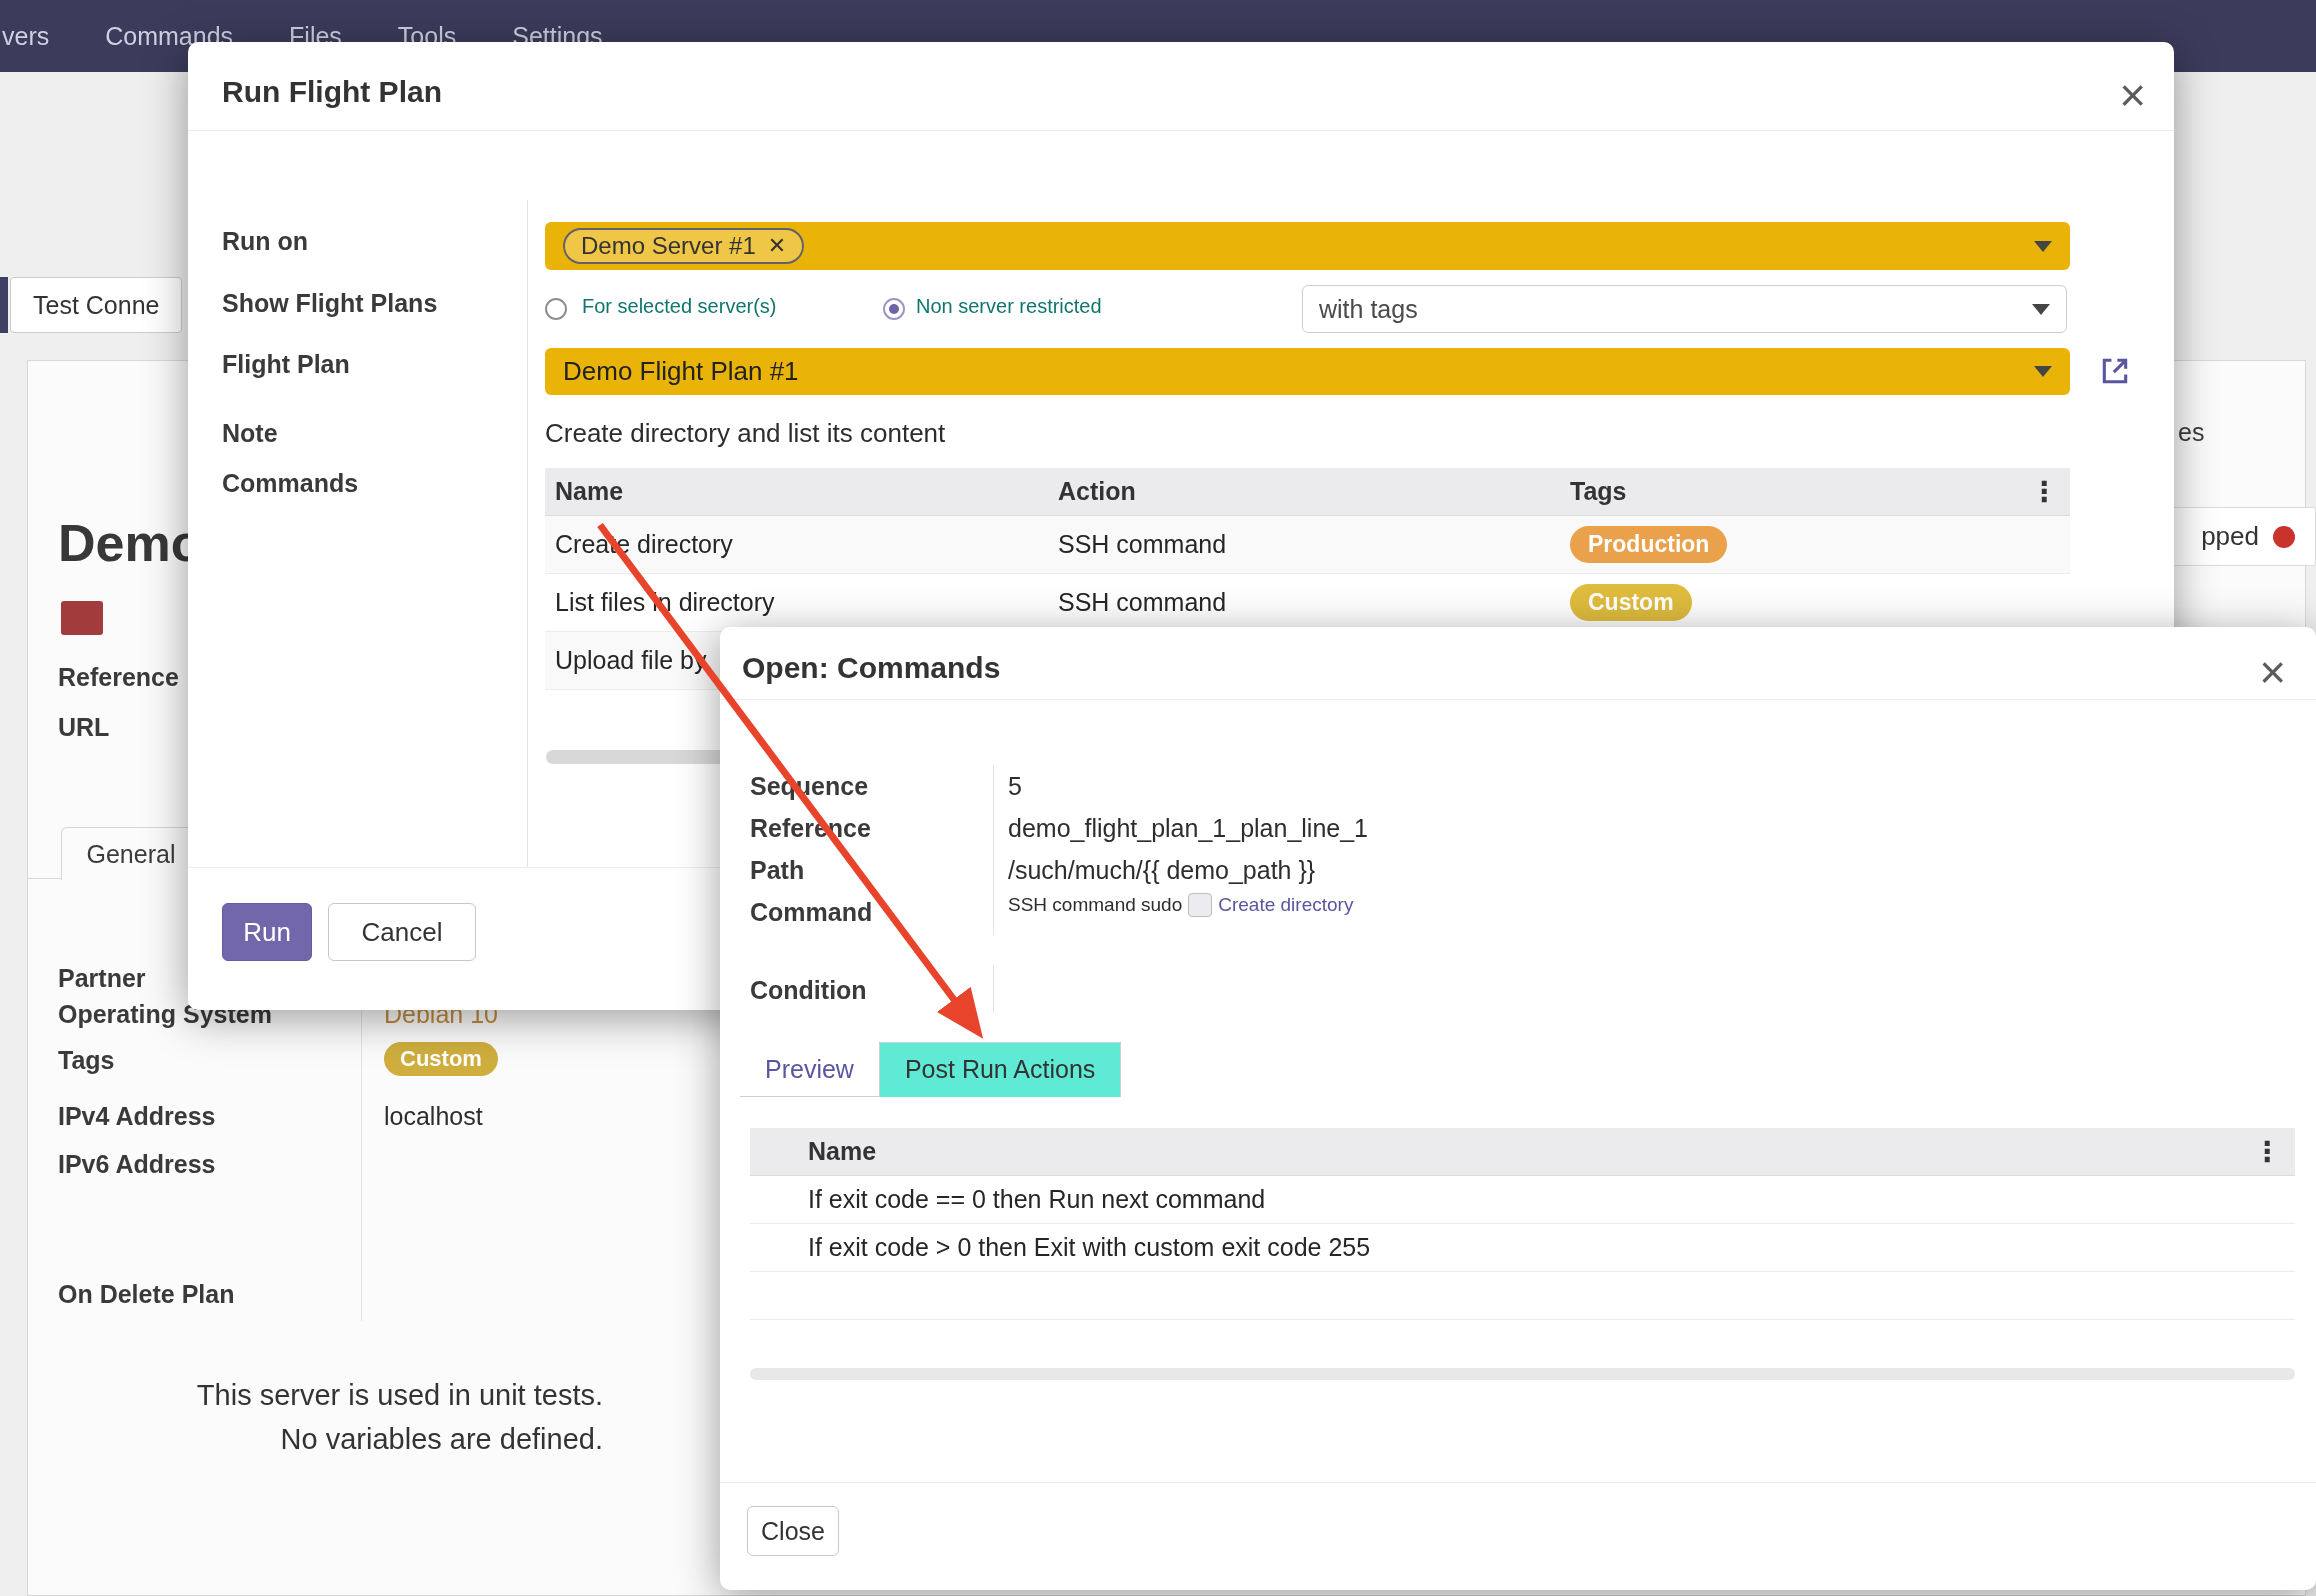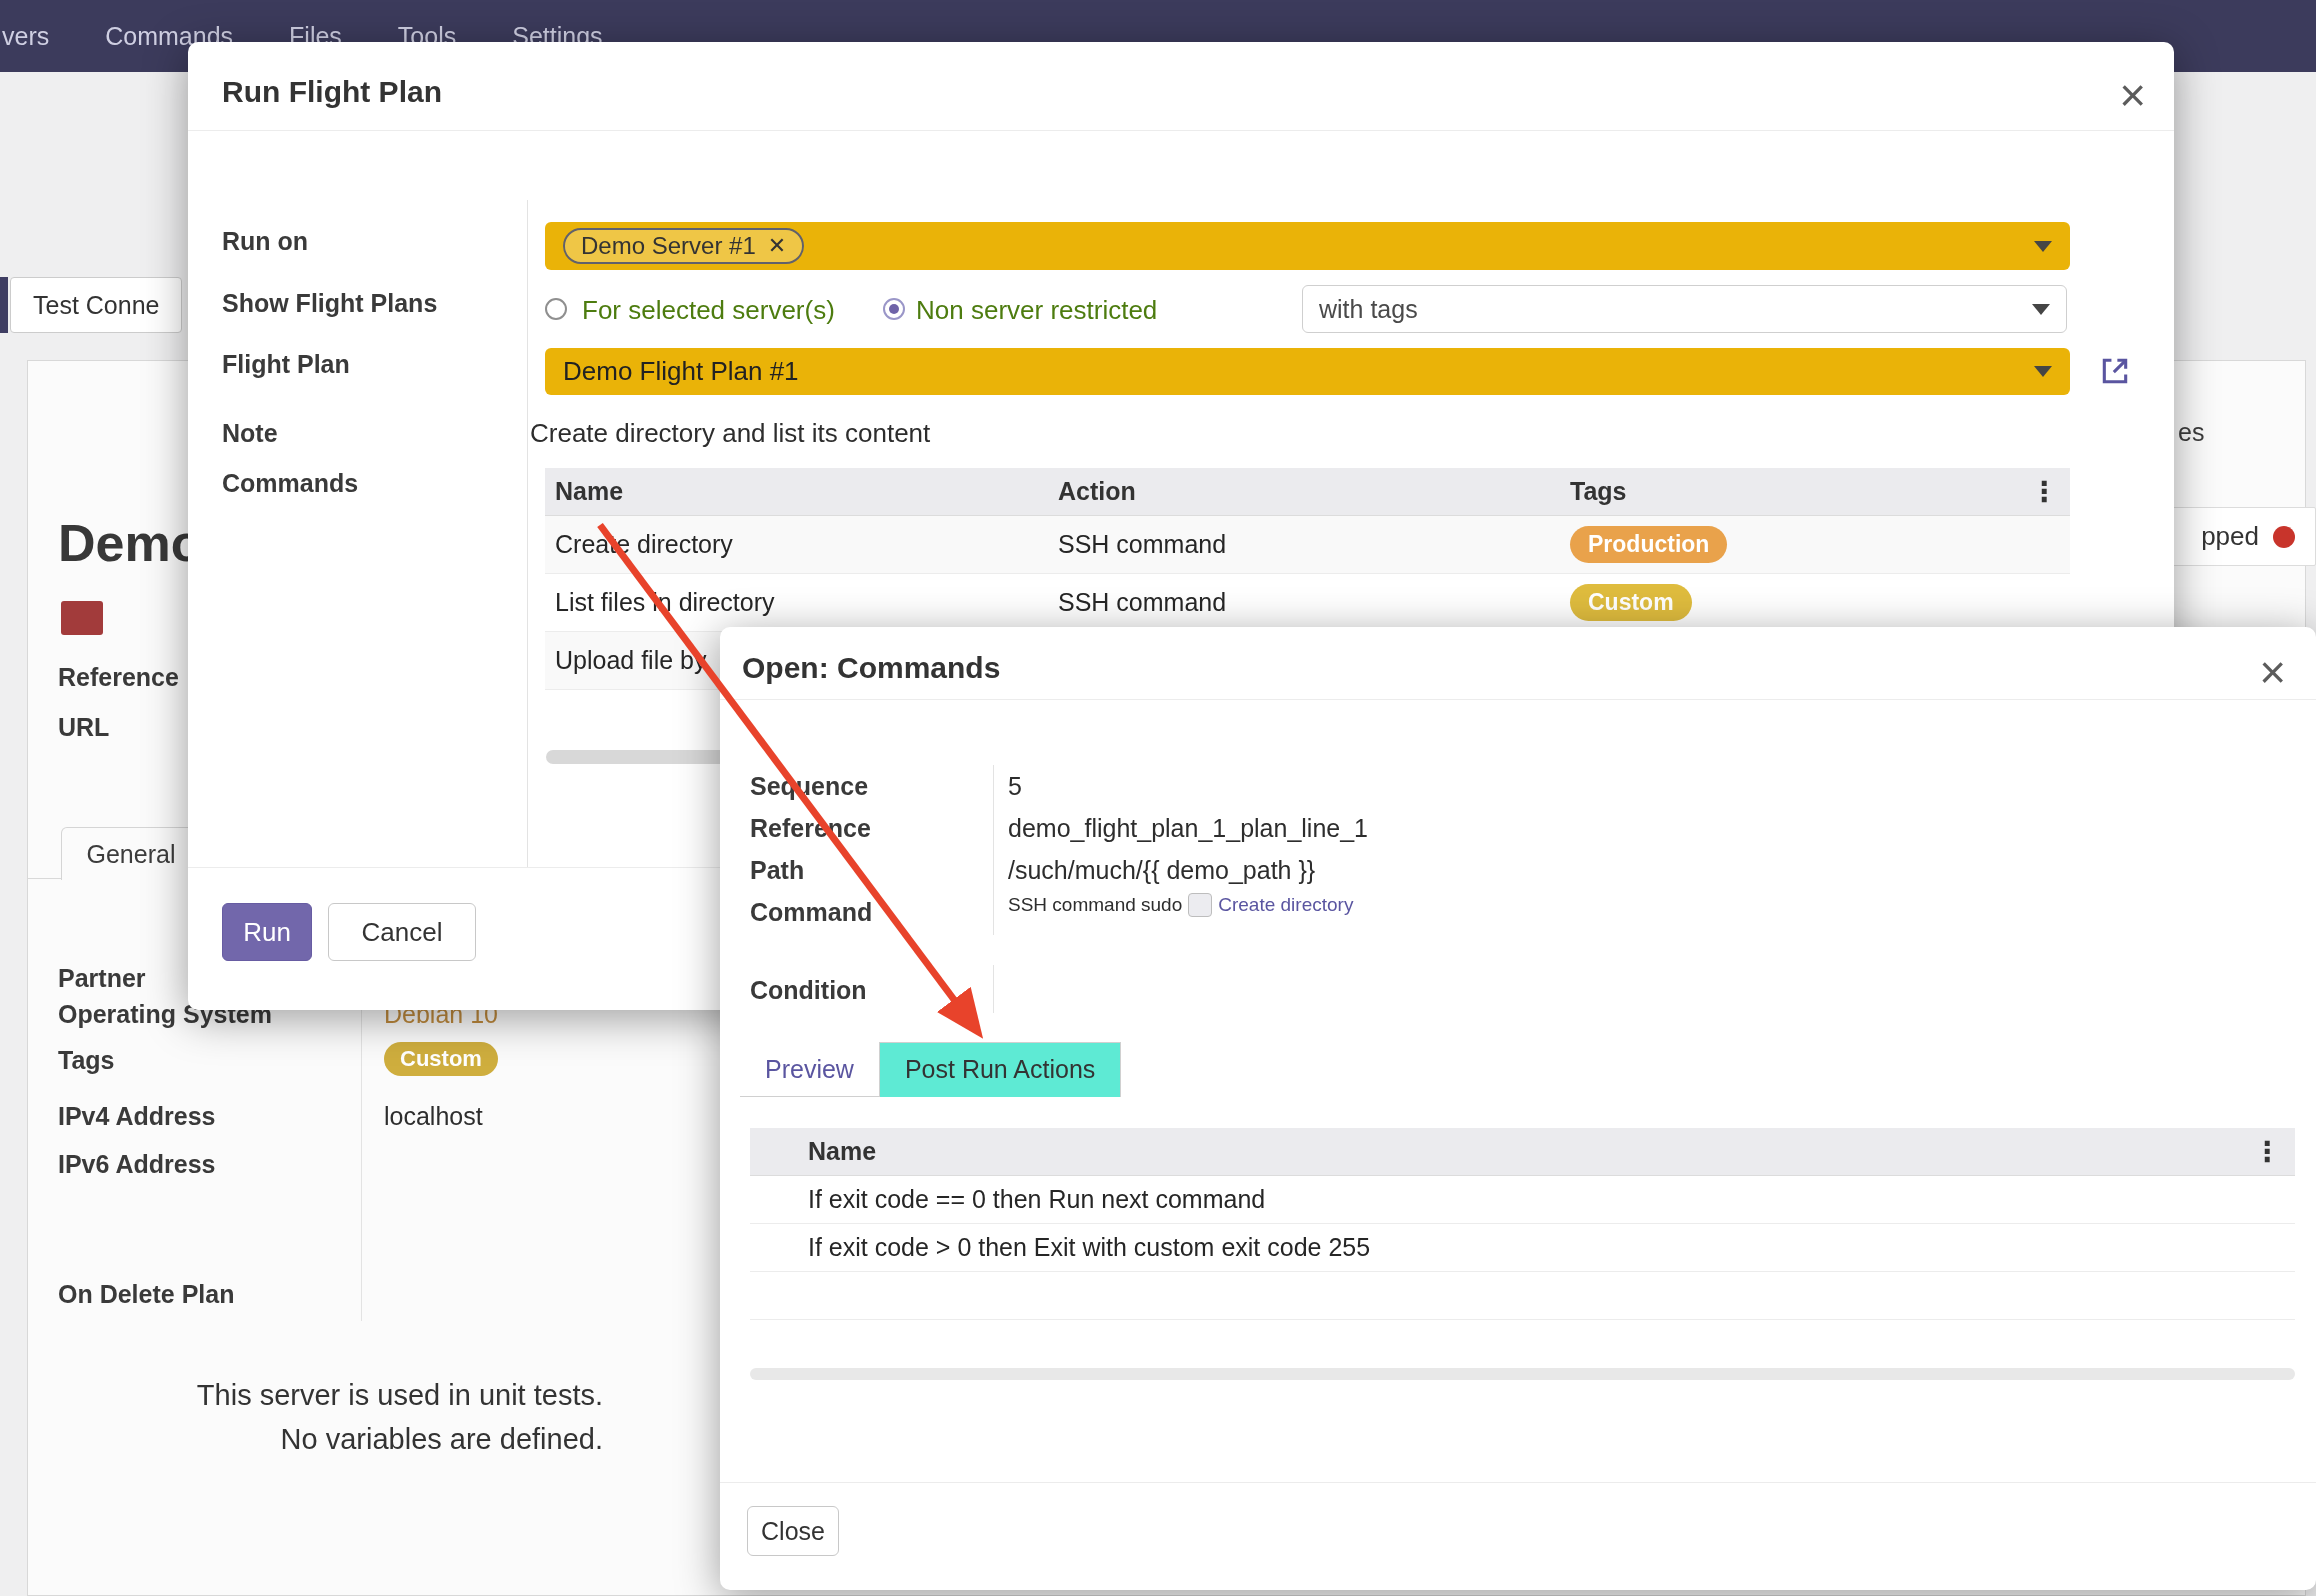--- a/index.html
+++ b/index.html
@@ -43,21 +43,21 @@
 
   
   .lav{position:absolute;background:#eab308;border-radius:6px;display:flex;align-items:center;padding:0 18px;font-size:26px;color:#222;cursor:pointer}
   .caret{width:0;height:0;border-left:9px solid transparent;border-right:9px solid transparent;border-top:11px solid #454545;margin-left:auto}
   .tagpill{display:inline-flex;align-items:center;gap:12px;border:2px solid #61616b;border-radius:999px;padding:2px 16px;font-size:24px;color:#333;background:rgba(255,255,255,.25);cursor:pointer}
   .tagpill .x{font-size:22px;font-weight:bold;color:#333;cursor:pointer}
   .select{position:absolute;background:#fff;border:1px solid #cfcfcf;border-radius:6px;display:flex;align-items:center;padding:0 16px;font-size:25px;color:#4a4a4a;cursor:pointer}
   .radio{position:absolute;width:22px;height:22px;border-radius:50%;border:2px solid #8f8f8f;background:#fff;cursor:pointer}
   .radio.sel{border-color:#9a96c8}
   .radio.sel::after{content:"";position:absolute;inset:4px;border-radius:50%;background:#6f63a8}
-  .rlabel{position:absolute;font-size:26px;color:#4d7c0f;white-space:nowrap;cursor:pointer}
+  .rlabel{position:absolute;font-size:20px;color:#0f766e;white-space:nowrap;cursor:pointer}
   .checkbox{width:24px;height:24px;border:1px solid #bdbdbd;background:#ececf0;border-radius:4px;display:inline-block;cursor:pointer}
   .link{color:#5a55a0;cursor:pointer;white-space:nowrap}
 
   
   .tbl{position:absolute;background:#fff}
   .trow{display:flex;align-items:center;border-bottom:1px solid #ececec;font-size:25px;color:#262626}
   .thead{background:#ebebee;font-weight:bold;border-bottom:1px solid #dcdcdc;color:#333}
   .h48{height:48px}
   .h58{height:58px}
   .alt{background:#f9f9f9}
@@ -160,21 +160,21 @@
     <div class="lav" style="left:357px;top:306px;width:1525px;height:47px">
       <span>Demo Flight Plan #1</span>
       <span class="caret"></span>
     </div>
     <svg class="abs" style="left:1908px;top:310px" width="38" height="38" viewBox="0 0 32 32">
       <path d="M13 7 H7 V25 H25 V19" fill="none" stroke="#5a55a0" stroke-width="2.6"></path>
       <path d="M18 7 H25 V14" fill="none" stroke="#5a55a0" stroke-width="2.6"></path>
       <path d="M25 7 L15 17" fill="none" stroke="#5a55a0" stroke-width="2.6"></path>
     </svg>
 
-    <div class="val" style="left:342px;top:376px;font-size:26px">Create directory and list its content</div>
+    <div class="val" style="left:357px;top:376px;font-size:26px">Create directory and list its content</div>
 
     <div class="tbl" style="left:357px;top:426px;width:1525px">
       <div class="trow thead h48">
         <div class="rc1">Name</div>
         <div class="rc2">Action</div>
         <div class="rc3">
           <span>Tags</span>
           <span class="kebab">⋮</span>
         </div>
       </div>

